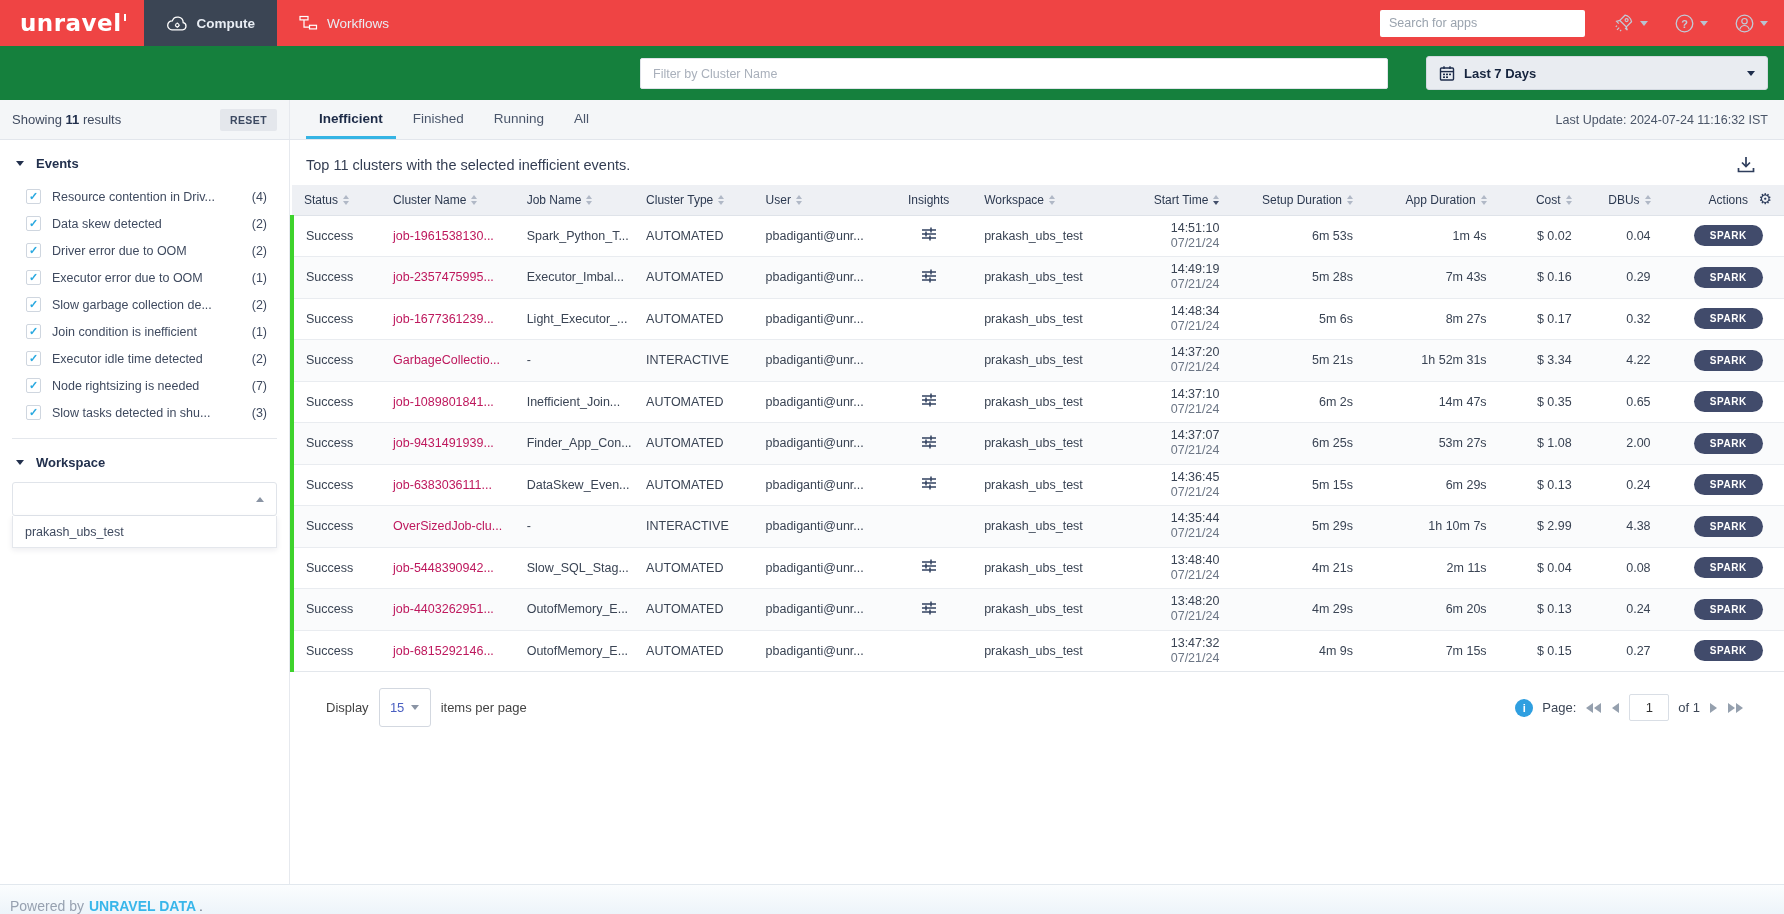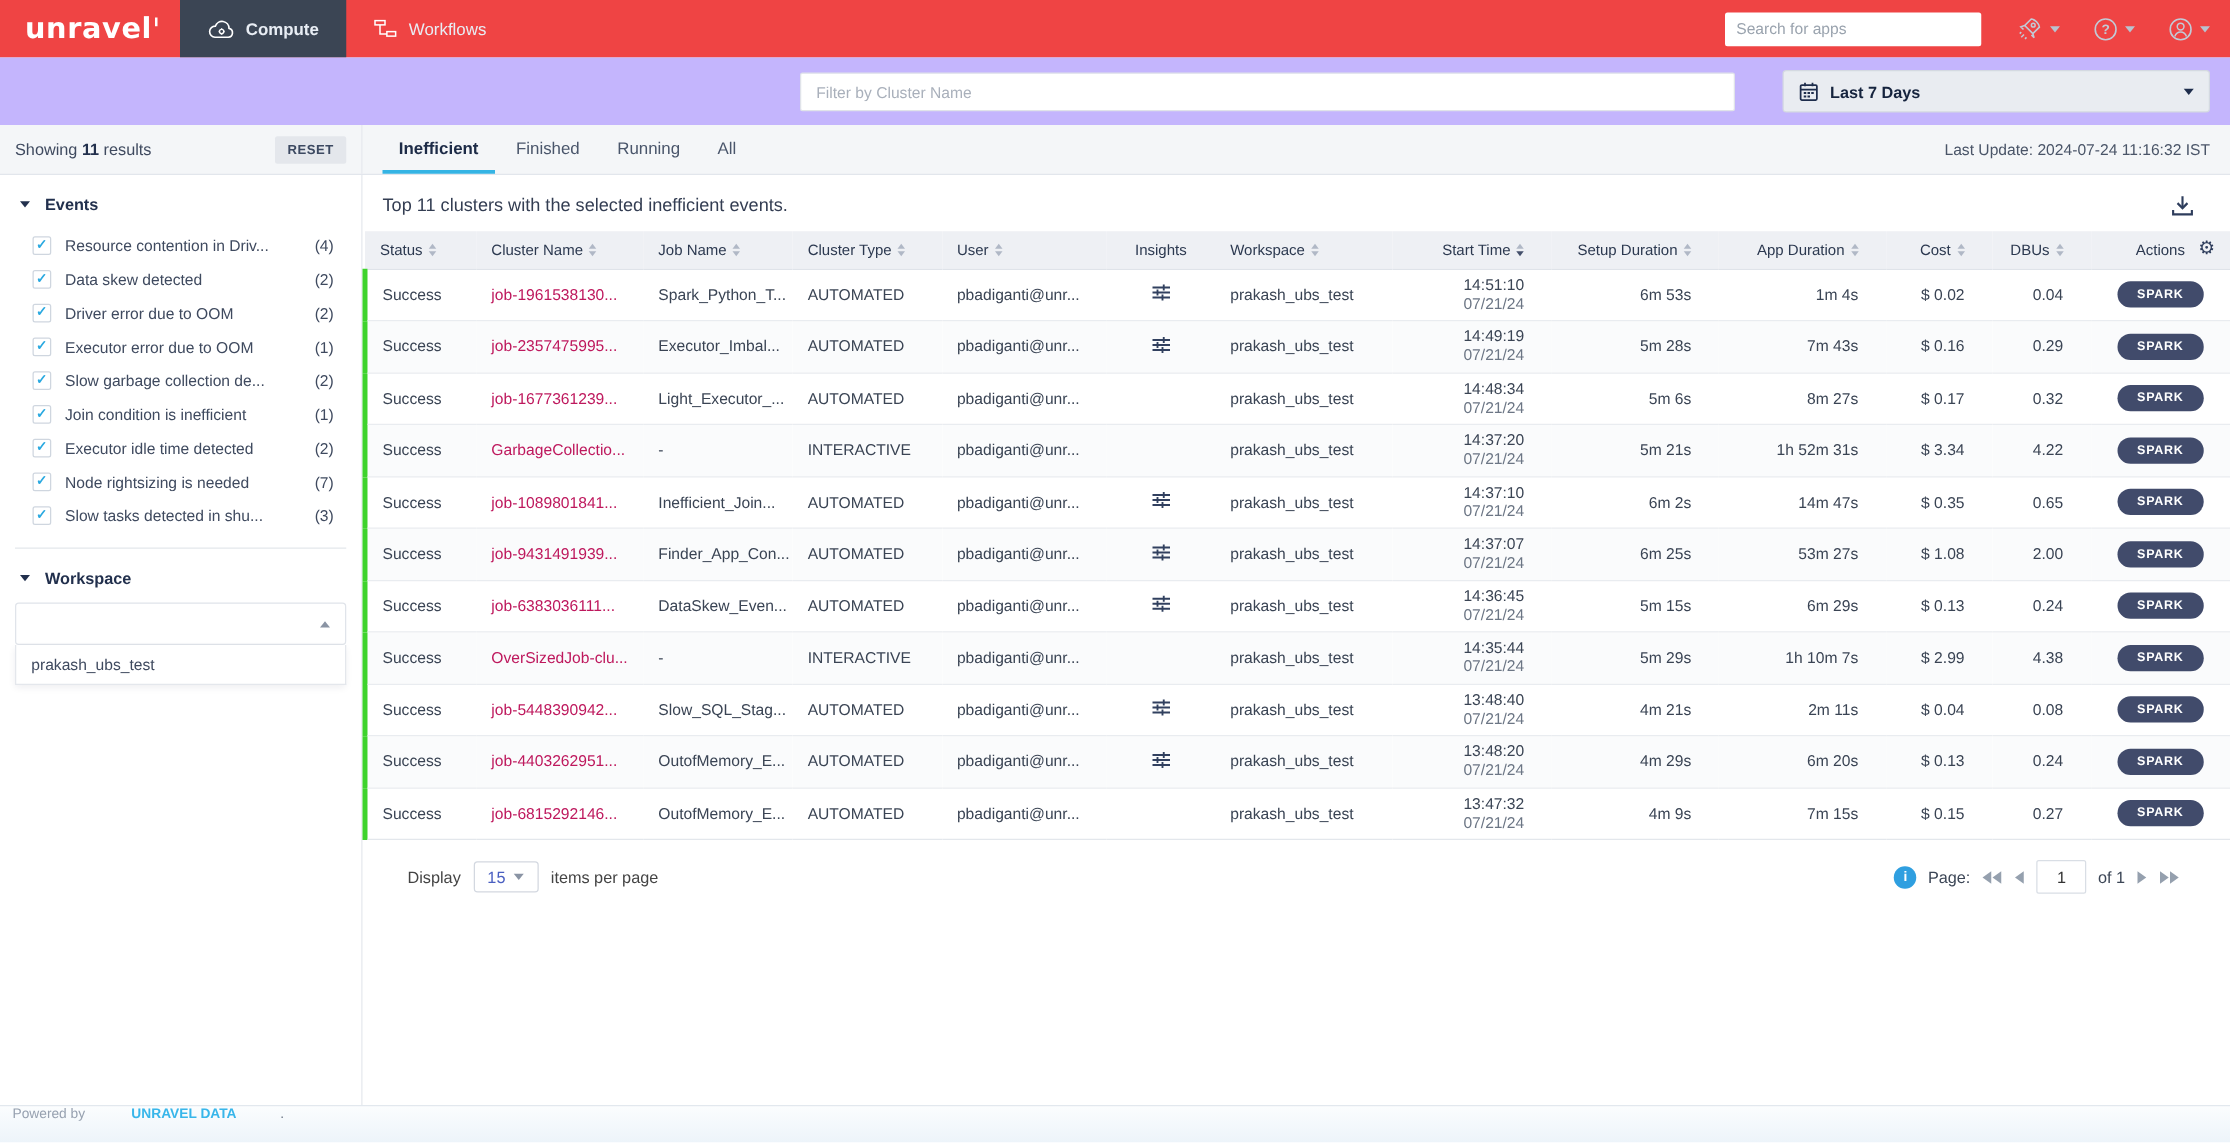--- a/index.html
+++ b/index.html
@@ -19,21 +19,21 @@
   .nav-search { align-self:center; width:205px; height:27px; border:none; border-radius:2px;
                 padding:0 9px; font-size:12.5px; color:#333; margin-right:28px;
                 font-family:"Liberation Sans", sans-serif; }
   .nav-search::placeholder { color:#9aa3ae; }
   .nav-icon-btn { align-self:center; display:flex; align-items:center; gap:5px; margin-right:26px; cursor:pointer; }
   .caret-dn { width:0; height:0; border-left:4px solid transparent; border-right:4px solid transparent;
               border-top:5px solid #b9c2cf; }
 
   
   .filter-row { height:54px; display:flex; align-items:center; position:relative; flex:0 0 auto;
-                background:#c4b5fd; }
+                background:#15803d; }
   .cluster-filter { position:absolute; left:640px; top:12px; width:748px; height:31px;
                     border:1px solid #e0e3e9; border-radius:2px; padding:0 12px; font-size:12.5px;
                     color:#333; font-family:"Liberation Sans", sans-serif; }
   .cluster-filter::placeholder { color:#a9b0bb; }
   .daterange { position:absolute; right:16px; top:10px; width:342px; height:34px; background:#e9ecf1;
                border:1px solid #d4d9e1; border-radius:3px; display:flex; align-items:center;
                padding:0 12px; gap:9px; cursor:pointer; }
   .daterange .label { flex:1; font-size:13px; color:#16243e; font-weight:bold; }
 
   
@@ -107,41 +107,41 @@
   .dt-time { display:block; line-height:15px; color:#3a4454; }
   .dt-date { display:block; line-height:15px; color:#6c7685; }
   .spark-pill { background:#414b6b; color:#fff; border:none; border-radius:11px; font-size:10px;
                 font-weight:bold; letter-spacing:.6px; padding:5px 16px; cursor:pointer;
                 font-family:"Liberation Sans", sans-serif; }
   .gear { position:absolute; top:6px; right:12px; font-size:15px; color:#2e3d5c; cursor:pointer; line-height:1; }
 
   
   .pager-row { display:flex; align-items:center; justify-content:space-between; padding:16px 40px 0 36px; }
   .pager-left { display:flex; align-items:center; gap:10px; font-size:13px; color:#444; }
-  .size-box { width:52px; height:25px; border:1px solid #d3d8e0; border-radius:3px; background:#fff;
+  .size-box { width:52px; height:39px; border:1px solid #d3d8e0; border-radius:3px; background:#fff;
               display:flex; align-items:center; justify-content:center; gap:7px; cursor:pointer; }
   .size-val { font-size:13px; color:#4a5fc1; }
   .size-box .caret-dn { border-top-color:#8a94a4; }
   .pager-right { display:flex; align-items:center; gap:9px; }
   .info-ic { width:18px; height:18px; border-radius:50%; background:#2f9fe0; color:#fff; font-size:11px;
              font-weight:bold; display:flex; align-items:center; justify-content:center; cursor:pointer; }
   .page-lbl, .of-lbl { font-size:13px; color:#3c4656; }
   .pg-btn { display:flex; align-items:center; cursor:pointer; padding:0 1px; }
   .tl { width:0; height:0; border-top:5px solid transparent; border-bottom:5px solid transparent;
         border-right:7px solid #95a0ae; }
   .tr { width:0; height:0; border-top:5px solid transparent; border-bottom:5px solid transparent;
         border-left:7px solid #95a0ae; }
   .dbl { display:flex; gap:1px; }
   .page-input { width:40px; height:27px; border:1px solid #d9dee5; border-radius:2px; text-align:center;
                 font-size:13px; color:#333; font-family:"Liberation Sans", sans-serif; }
 
   
   .footer { height:30px; flex:0 0 auto; border-top:1px solid #e2e8ee;
-            background:linear-gradient(to bottom,#fbfdfe,#edf4fa); display:flex; align-items:flex-start;
-            padding-left:10px; font-size:11px;gap:32px; }
+            background:linear-gradient(to bottom,#fbfdfe,#edf4fa); display:flex; align-items:flex-end;
+            padding-left:10px; font-size:14px; }
   .pb-text { color:#97a1b0; }
   .pb-brand { color:#38b6ea; font-weight:bold; margin:0 3px 0 5px; cursor:pointer; }
   .pb-dot { color:#6b7585; }
 
   svg { display:block; }
 </style>
 </head>
 <body>
 
 <div id="app">

